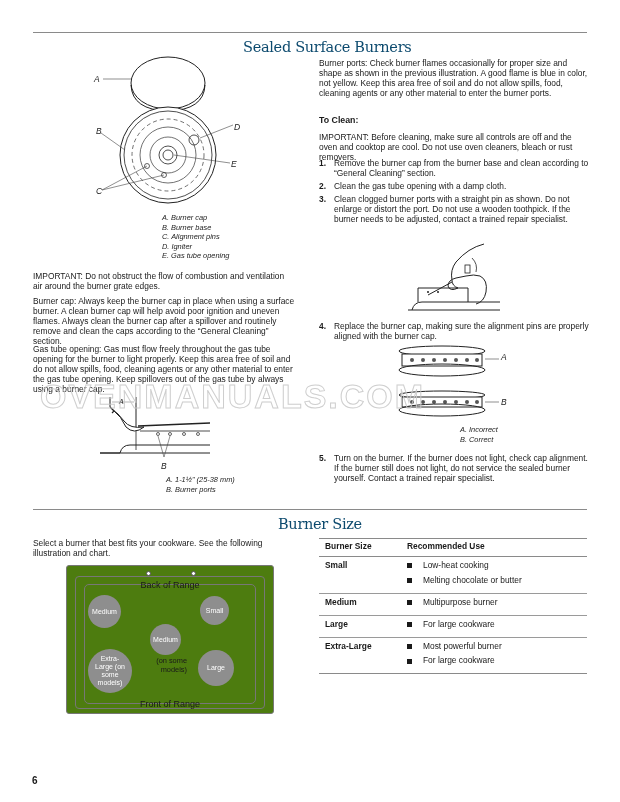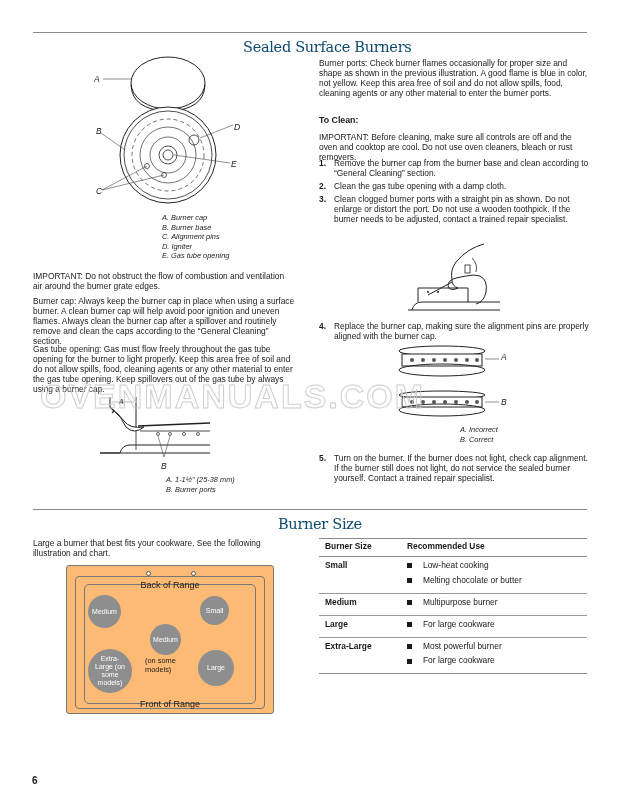--- a/index.html
+++ b/index.html
@@ -16,26 +16,26 @@
     .subhead { position: absolute; font-weight: bold; font-size: 8.8px; }
     .steps { position: absolute; font-size: 8.4px; line-height: 10px; }
     .step { display: flex; margin-bottom: 3px; }
     .step .num { width: 15px; font-weight: bold; flex: none; }
     svg { position: absolute; overflow: visible; }
 
     
     .watermark { position: absolute; left: 40px; top: 372px; width: 560px; height: 48px; font-family: "Liberation Sans", sans-serif; font-weight: bold; font-size: 34px; letter-spacing: 2px; color: transparent; -webkit-text-stroke: 1px #c9c9c9; white-space: nowrap; line-height: 48px; pointer-events: none; opacity: 0.9; }
 
     
-    .range { position: absolute; left: 66px; top: 565px; width: 208px; height: 149px; border: 1px solid #777; border-radius: 3px; background: #fdba74; }
+    .range { position: absolute; left: 66px; top: 565px; width: 208px; height: 149px; border: 1px solid #777; border-radius: 3px; background: #4d7c0f; }
     .range-inner { position: absolute; left: 8px; top: 10px; width: 190px; height: 133px; border: 1px solid #777; border-radius: 4px; }
     .range-inner2 { position: absolute; left: 17px; top: 18px; width: 172px; height: 120px; border: 1px solid #777; border-radius: 5px; }
     .range-label { position: absolute; font-size: 9px; width: 100%; text-align: center; color: #1a1a1a; }
     .burner { position: absolute; border-radius: 50%; background: #8e8e8e; color: #fff; font-size: 7px; line-height: 8px; display: flex; align-items: center; justify-content: center; text-align: center; }
-    .burner-note { position: absolute; font-size: 7.4px; line-height: 8.5px; text-align: left; color: #1a1a1a; }
+    .burner-note { position: absolute; font-size: 7.4px; line-height: 8.5px; text-align: right; color: #1a1a1a; }
 
     
     .tbl { position: absolute; left: 319px; top: 538px; width: 268px; }
     .tbl .hdr { display: flex; border-top: 1.5px solid #8a8a8a; border-bottom: 1.5px solid #8a8a8a; padding: 3px 0 4px 6px; font-weight: bold; font-size: 8.4px; }
     .tbl .row { display: flex; border-bottom: 1px solid #9a9a9a; padding: 4px 0 2px 6px; font-size: 8.4px; }
     .tbl .row:last-child { border-bottom: 1.5px solid #8a8a8a; }
     .tbl .c1 { width: 82px; flex: none; }
     .tbl .row .c1 { font-weight: bold; }
     .tbl .uses { flex: 1; }
     .tbl .use { display: flex; align-items: center; margin-bottom: 5px; }
@@ -206,21 +206,21 @@
       <span class="num">5.</span>
       <span>Turn on the burner. If the burner does not light, check cap alignment. If the burner still does not light, do not service the sealed burner yourself. Contact a trained repair specialist.</span>
     </div>
 </div>
 
 <div class="watermark">OVENMANUALS.COM</div>
 
 <div class="rule" style="top:509px;"></div>
 <div class="section-title" style="left:278px; top:516px;">Burner Size</div>
 <div class="para" style="left:33px; top:538px; width:262px;">
-  <span>Large a burner that best fits your cookware. See the following illustration and chart.</span>
+  <span>Select a burner that best fits your cookware. See the following illustration and chart.</span>
 </div>
 
 <div class="range">
   <div class="range-inner"></div>
   <div class="range-inner2"></div>
   <span class="abs" style="left:79px; top:5px; width:5px; height:5px; border:1px solid #555; border-radius:50%; background:#fff;"></span>
   <span class="abs" style="left:124px; top:5px; width:5px; height:5px; border:1px solid #555; border-radius:50%; background:#fff;"></span>
   <div class="range-label" style="top:14px;">Back of Range</div>
   <div class="burner" style="left:21px; top:29px; width:33px; height:33px;">Medium</div>
   <div class="burner" style="left:133px; top:30px; width:29px; height:29px;">Small</div>

